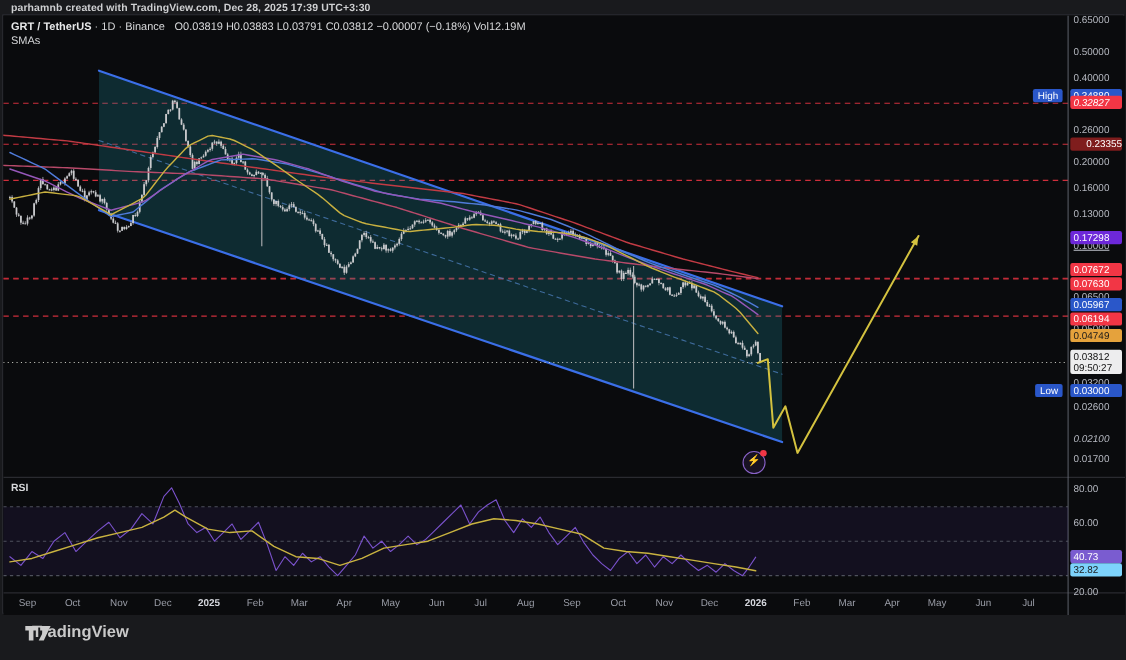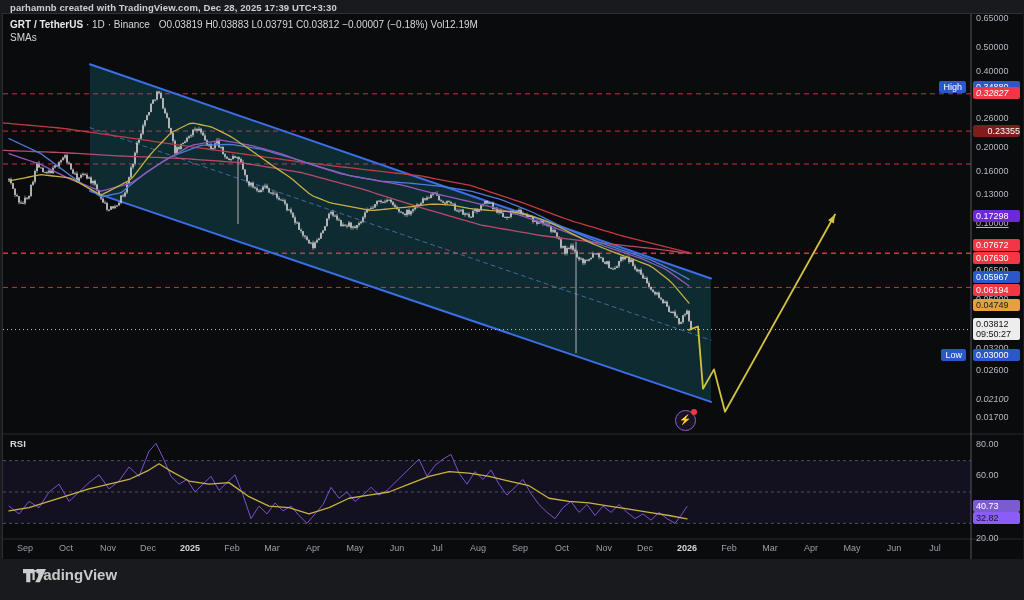--- a/index.html
+++ b/index.html
@@ -824,14 +824,14 @@
     <div class="badge" style="top: 174px; background: #6d28d9; color: rgb(255, 255, 255); margin-top: 36px;">0.17298</div>
     <div class="badge" style="top: 239.481px; background: rgb(242, 54, 69); color: rgb(255, 255, 255);">0.07672</div>
     <div class="badge" style="top: 252.082px; background: rgb(242, 54, 69); color: rgb(255, 255, 255);">0.07630</div>
     <div class="badge" style="top: 271.002px; background: rgb(42, 87, 201); color: rgb(255, 255, 255);">0.05967</div>
     <div class="badge" style="top: 283.894px; background: rgb(242, 54, 69); color: rgb(255, 255, 255);">0.06194</div>
     <div class="badge" style="top: 299.002px; background: rgb(229, 162, 60); color: rgb(26, 26, 26);">0.04749</div>
     <div class="badge" style="top: 317.568px; background: rgb(237, 237, 238); color: rgb(17, 17, 17);">0.03812<div>09:50:27</div></div>
     <div class="badge" style="top: 349.297px; background: rgb(42, 87, 201); color: rgb(255, 255, 255);">0.03000</div>
     <div class="chip" style="top: 349.297px; right: 58px; background: rgb(42, 87, 201);">Low</div>
     <div class="badge" style="top: 500.022px; background: rgb(122, 92, 208); color: rgb(255, 255, 255);">40.73</div>
-    <div class="badge" style="top: 512.415px; background: #8b5cf6; color: rgb(26, 26, 26);">32.82</div>
+    <div class="badge" style="top: 512.415px; background: #7dd3fc; color: rgb(26, 26, 26);">32.82</div>
   </div>
 
 </body></html>

